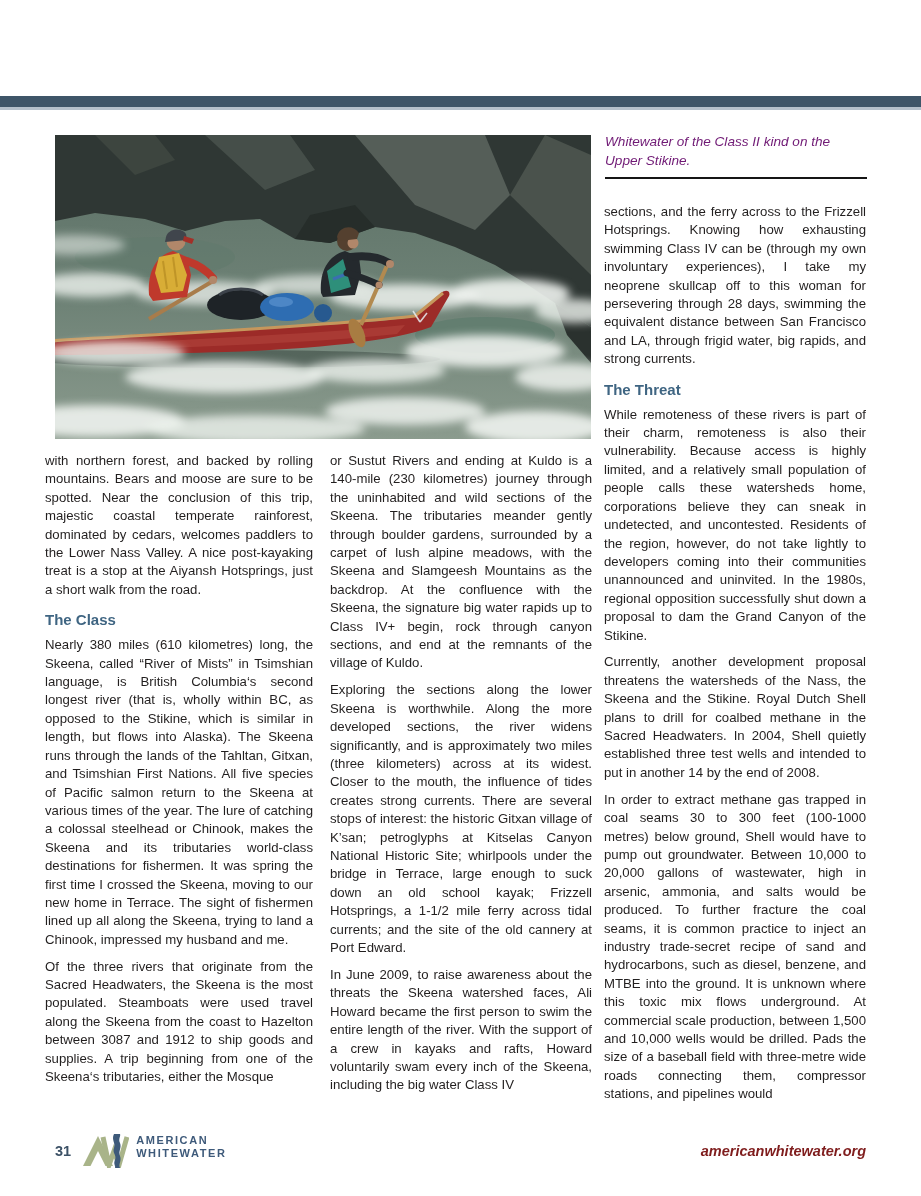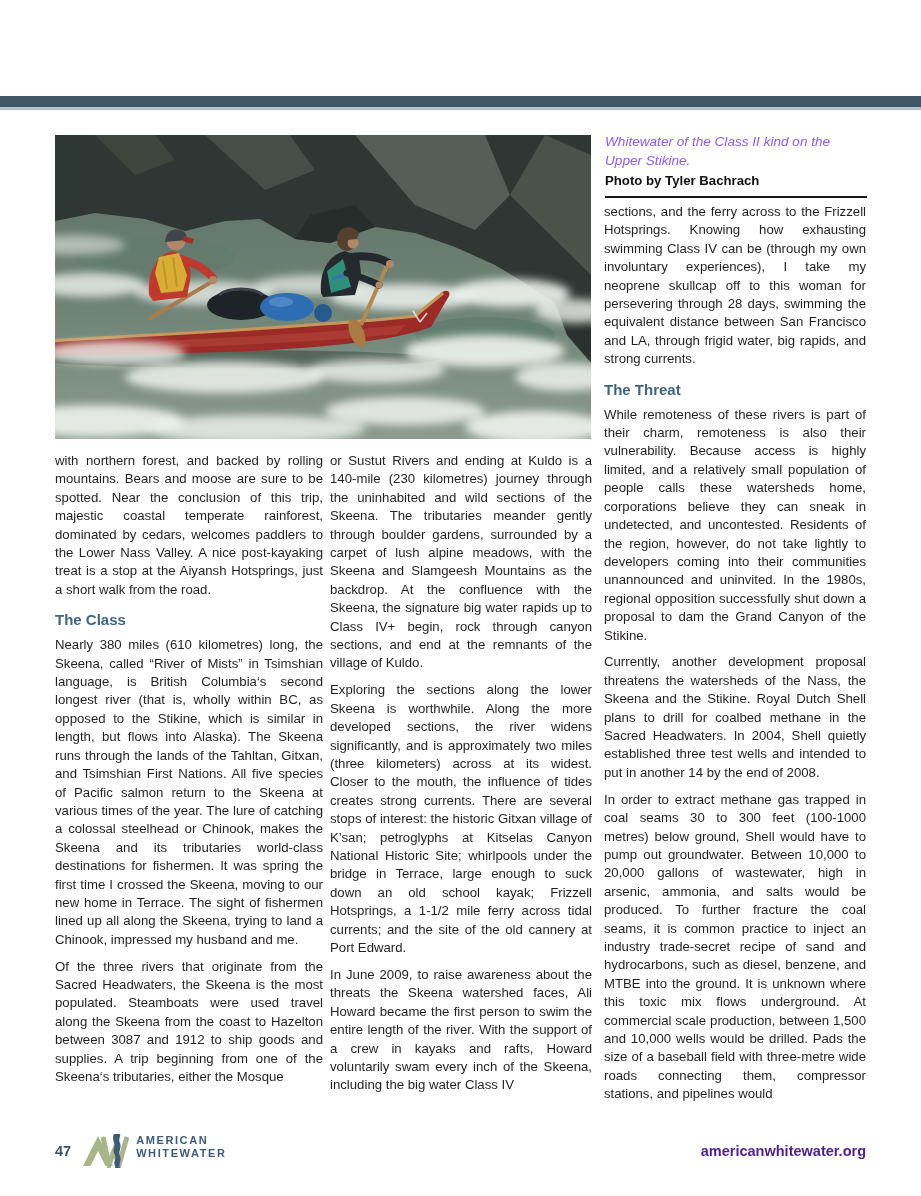--- a/index.html
+++ b/index.html
@@ -5,38 +5,38 @@
 <style>
   html,body{margin:0;padding:0;background:#ffffff;}
   .page{position:relative;width:921px;height:1196px;background:#fff;overflow:hidden;
         font-family:"Liberation Sans",sans-serif;color:#221f1f;}
   .top-bar{position:absolute;left:0;top:96px;width:921px;height:11px;background:#3e5568;}
   .top-bar-line{position:absolute;left:0;top:107px;width:921px;height:3px;background:#b4c0cb;}
 
   .photo-frame{position:absolute;left:55px;top:135px;width:536px;height:304px;overflow:hidden;background:#6e8276;}
 
   .caption{position:absolute;left:605px;top:133px;width:262px;}
-  .cap-title{font-style:italic;font-size:13.6px;line-height:18.5px;color:#8b5cf6;}
+  .cap-title{font-style:italic;font-size:13.6px;line-height:18.5px;color:#701a75;}
   .cap-credit{font-weight:bold;font-size:13.2px;line-height:17px;margin-top:2px;color:#111;}
   .cap-rule{margin:7px 0 0 0;border:0;border-top:2px solid #151515;height:0;width:262px;}
 
   .col{position:absolute;font-size:13.2px;line-height:18.4px;text-align:justify;color:#221f1f;}
   .col p{margin:0 0 8.5px 0;}
   .col p:last-child{margin-bottom:10px;}
   .col h2{font-size:15px;line-height:22px;color:#3f6582;margin:10px 0 5px 0;text-align:left;font-weight:bold;}
-  .col-left{left:55px;top:452px;width:268px;}
+  .col-left{left:45px;top:452px;width:268px;}
   .col-mid{left:330px;top:452px;width:262px;}
   .col-right{left:604px;top:203px;width:262px;}
 
   .footer{position:absolute;left:55px;top:1130px;width:811px;height:42px;display:flex;align-items:center;}
   .page-num{font-size:14.5px;font-weight:bold;color:#3c5166;margin-right:12px;}
   .logo{display:flex;align-items:flex-start;gap:7px;}
   .logo-text{display:flex;flex-direction:column;}
   .logo-line{font-size:11px;font-weight:bold;letter-spacing:1.6px;color:#3e5a7a;line-height:13px;}
-  .site{margin-left:auto;font-weight:bold;font-size:14.5px;color:#4c1d95;}
+  .site{margin-left:auto;font-weight:bold;font-size:14.5px;color:#7f1d1d;font-style:italic;}
 </style>
 </head>
 <body>
 
 <div class="page">
 
   <div class="top-bar"></div>
   <div class="top-bar-line"></div>
 
   <div class="photo-frame">
@@ -133,21 +133,20 @@
         <ellipse cx="40" cy="286" rx="90" ry="16" opacity="0.9"></ellipse>
         <ellipse cx="200" cy="294" rx="110" ry="14" opacity="0.8"></ellipse>
         <ellipse cx="350" cy="276" rx="80" ry="14" opacity="0.85"></ellipse>
         <ellipse cx="480" cy="292" rx="70" ry="16" opacity="0.9"></ellipse>
       </g>
     </svg>
   </div>
 
   <div class="caption">
     <div class="cap-title">Whitewater of the Class II kind on the Upper Stikine.</div>
-    <div class="cap-credit">Photo by Tyler Bachrach</div>
     <hr class="cap-rule">
   </div>
 
   <div class="col col-left">
     <p>with northern forest, and backed by rolling mountains. Bears and moose are sure to be spotted. Near the conclusion of this trip, majestic coastal temperate rainforest, dominated by cedars, welcomes paddlers to the Lower Nass Valley. A nice post-kayaking treat is a stop at the Aiyansh Hotsprings, just a short walk from the road.</p>
     <h2>The Class</h2>
     <p>Nearly 380 miles (610 kilometres) long, the Skeena, called “River of Mists” in Tsimshian language, is British Columbia‘s second longest river (that is, wholly within BC, as opposed to the Stikine, which is similar in length, but flows into Alaska). The Skeena runs through the lands of the Tahltan, Gitxan, and Tsimshian First Nations. All five species of Pacific salmon return to the Skeena at various times of the year. The lure of catching a colossal steelhead or Chinook, makes the Skeena and its tributaries world-class destinations for fishermen. It was spring the first time I crossed the Skeena, moving to our new home in Terrace. The sight of fishermen lined up all along the Skeena, trying to land a Chinook, impressed my husband and me.</p>
     <p>Of the three rivers that originate from the Sacred Headwaters, the Skeena is the most populated. Steamboats were used travel along the Skeena from the coast to Hazelton between 3087 and 1912 to ship goods and supplies. A trip beginning from one of the Skeena‘s tributaries, either the Mosque</p>
   </div>
 
@@ -159,21 +158,21 @@
 
   <div class="col col-right">
     <p>sections, and the ferry across to the Frizzell Hotsprings. Knowing how exhausting swimming Class IV can be (through my own involuntary experiences), I take my neoprene skullcap off to this woman for persevering through 28 days, swimming the equivalent distance between San Francisco and LA, through frigid water, big rapids, and strong currents.</p>
     <h2>The Threat</h2>
     <p>While remoteness of these rivers is part of their charm, remoteness is also their vulnerability. Because access is highly limited, and a relatively small population of people calls these watersheds home, corporations believe they can sneak in undetected, and uncontested. Residents of the region, however, do not take lightly to developers coming into their communities unannounced and uninvited. In the 1980s, regional opposition successfully shut down a proposal to dam the Grand Canyon of the Stikine.</p>
     <p>Currently, another development proposal threatens the watersheds of the Nass, the Skeena and the Stikine. Royal Dutch Shell plans to drill for coalbed methane in the Sacred Headwaters. In 2004, Shell quietly established three test wells and intended to put in another 14 by the end of 2008.</p>
     <p>In order to extract methane gas trapped in coal seams 30 to 300 feet (100-1000 metres) below ground, Shell would have to pump out groundwater. Between 10,000 to 20,000 gallons of wastewater, high in arsenic, ammonia, and salts would be produced. To further fracture the coal seams, it is common practice to inject an industry trade-secret recipe of sand and hydrocarbons, such as diesel, benzene, and MTBE into the ground. It is unknown where this toxic mix flows underground. At commercial scale production, between 1,500 and 10,000 wells would be drilled. Pads the size of a baseball field with three-metre wide roads connecting them, compressor stations, and pipelines would</p>
   </div>
 
   <div class="footer">
-    <span class="page-num">47</span>
+    <span class="page-num">31</span>
     <div class="logo">
       <svg width="46" height="34" viewBox="0 0 46 34">
         <path d="M15,2 L30,32 H22.5 L15,17 L7.5,32 H0 Z" fill="#a9b489"></path>
         <polyline points="20,3 26,31 31,17 36,31 44,3" stroke="#a9b489" stroke-width="5" fill="none"></polyline>
         <path d="M31,0 C28,6 33,9 31,14 C29,19 34,21 32,26 C30,30 33,32 32,34 L37,34 C35,30 39,27 37,22 C35,17 39,14 37,9 C35,5 38,2 37,0 Z" fill="#3e5a7a"></path>
       </svg>
       <div class="logo-text">
         <span class="logo-line">AMERICAN</span>
         <span class="logo-line">WHITEWATER</span>
       </div>

